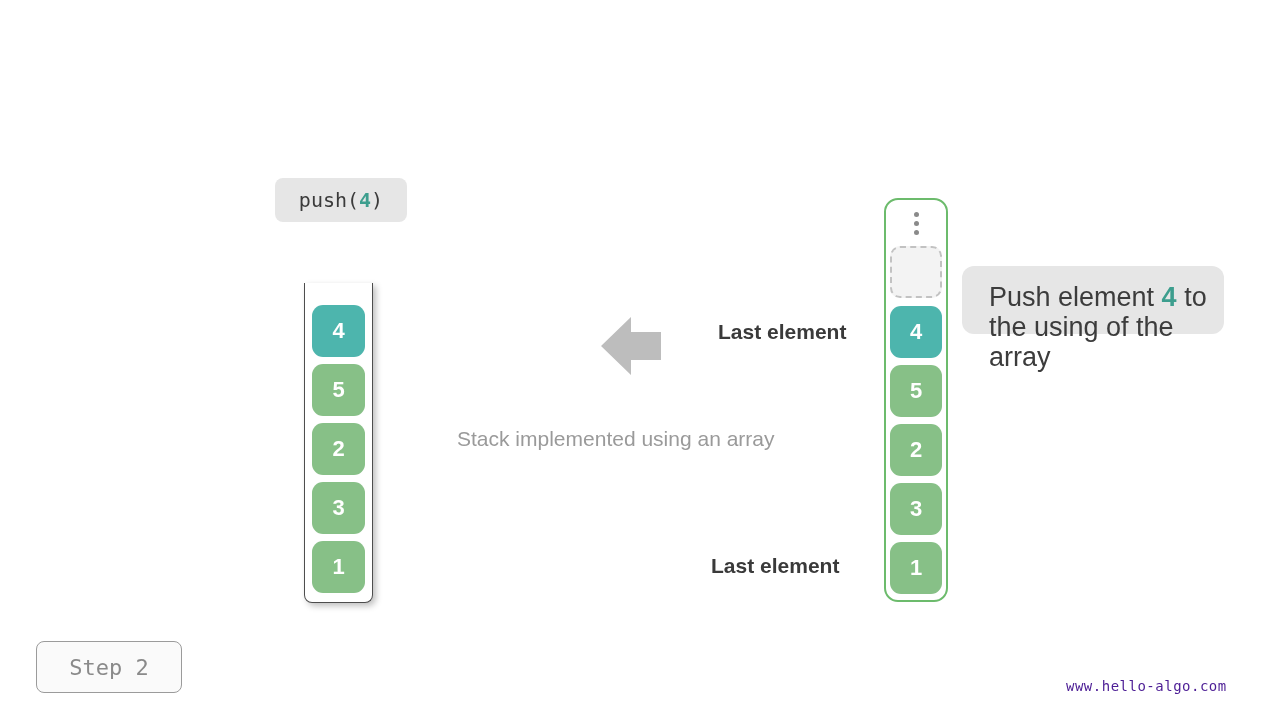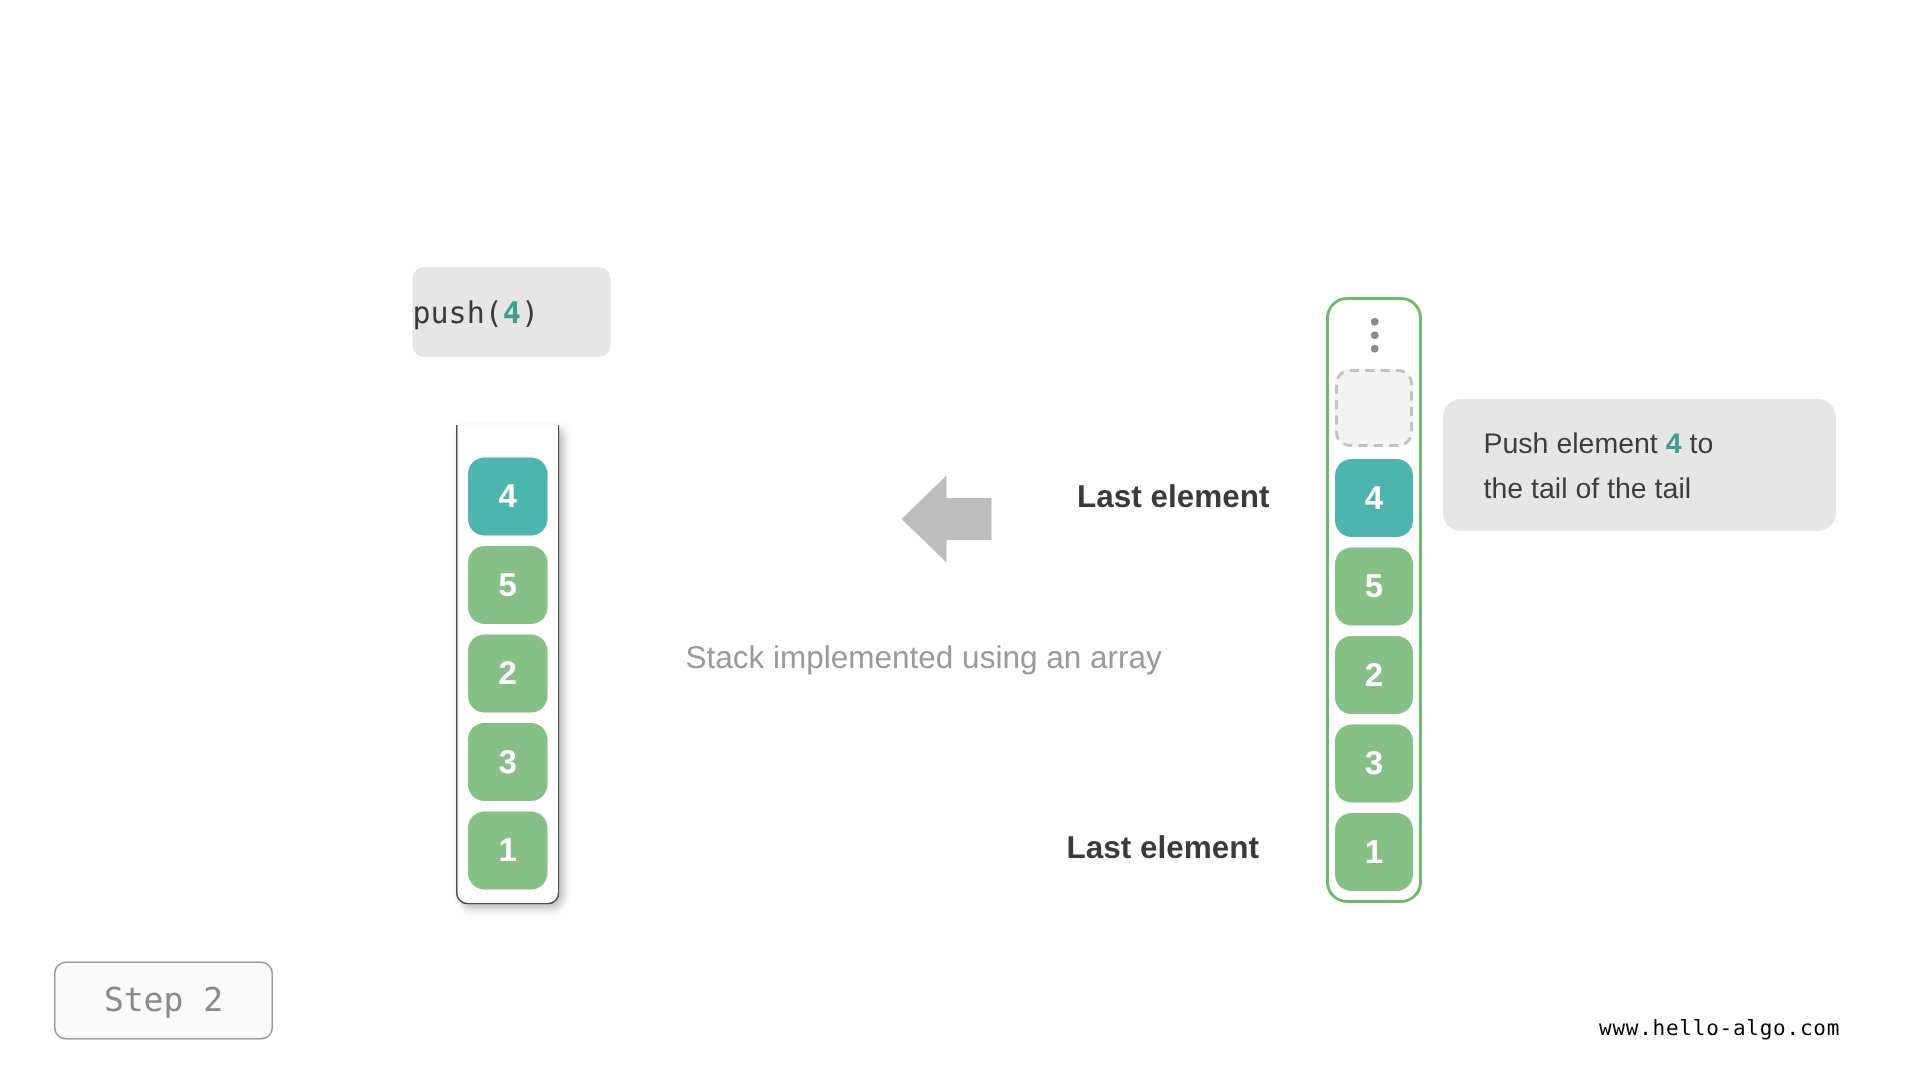--- a/index.html
+++ b/index.html
@@ -2,23 +2,23 @@
 <html><head>
 <meta charset="utf-8">
 <style>
   * { margin: 0; padding: 0; box-sizing: border-box; }
   html, body { width: 1280px; height: 720px; background: #ffffff; overflow: hidden; }
   body { position: relative; font-family: "Liberation Sans", sans-serif; }
 
   
   .op-label {
     position: absolute; left: 275px; top: 178px;
-    width: 132px; height: 60px;
+    width: 132px; height: 44px;
     background: #e6e6e6; border-radius: 8px;
-    display: flex; align-items: center; 
+    display: flex; align-items: center; justify-content: center;
     font-family: "DejaVu Sans Mono", monospace;
     font-size: 20px; color: #3b3b3b;
   }
   .op-label .arg { color: #3d9e8e; font-weight: bold; }
 
   
   .stack-plain {
     position: absolute; left: 304px; top: 283px;
     width: 69px; height: 320px;
     border-left: 1.5px solid #4d4d4d;
@@ -66,40 +66,40 @@
   .lbl { position: absolute; color: #3a3a3a; font-size: 21px; font-weight: bold; white-space: nowrap; }
   .lbl-last  { left: 718px; top: 320px; }
   .lbl-first { left: 711px; top: 554px; }
   .caption {
     position: absolute; left: 457px; top: 427px;
     color: #9a9a9a; font-size: 21px; white-space: nowrap;
   }
 
   .bubble {
     position: absolute; left: 962px; top: 266px;
-    width: 262px; height: 88px;
+    width: 262px; height: 68px;
     background: #e6e6e6; border-radius: 12px;
     padding: 16px 0 0 27px;
-    font-size: 19px; line-height: 30px; color: #3c3c3c;
+    font-size: 27px; line-height: 30px; color: #3c3c3c;
   }
   .bubble .arg { color: #3d9e8e; font-weight: bold; }
 
   .step-badge {
     position: absolute; left: 36px; top: 641px;
     width: 146px; height: 52px;
     background: #fafafa; border: 1.5px solid #9b9b9b; border-radius: 8px;
     display: flex; align-items: center; justify-content: center;
     font-family: "DejaVu Sans Mono", monospace;
     font-size: 22px; font-weight: normal; color: #8a8a8a;
   }
 
   .watermark {
     position: absolute; left: 1066px; top: 678px;
     font-family: "DejaVu Sans Mono", monospace;
-    font-size: 14px; color: #000000; letter-spacing: 0.5px;
+    font-size: 14px; color: #4c1d95; letter-spacing: 0.5px;
   }
 </style>
 </head>
 <body>
 
 <div class="op-label">
   <span>push(</span>
     <span class="arg">4</span>
     <span>)</span>
 </div>
@@ -129,20 +129,20 @@
   <div class="slot-dashed"></div>
   <div class="block teal">4</div>
   <div class="block green">5</div>
   <div class="block green">2</div>
   <div class="block green">3</div>
   <div class="block green">1</div>
 </div>
 
 <div class="bubble">
   <span>Push element </span><span class="arg">4</span><span> to</span><br>
-  <span>the tail of the tail</span>
+  <span>the using of the array</span>
 </div>
 
 <div class="step-badge">
   <span>Step 2</span>
 </div>
 
 <div class="watermark">www.hello-algo.com</div>
 
 </body></html>

